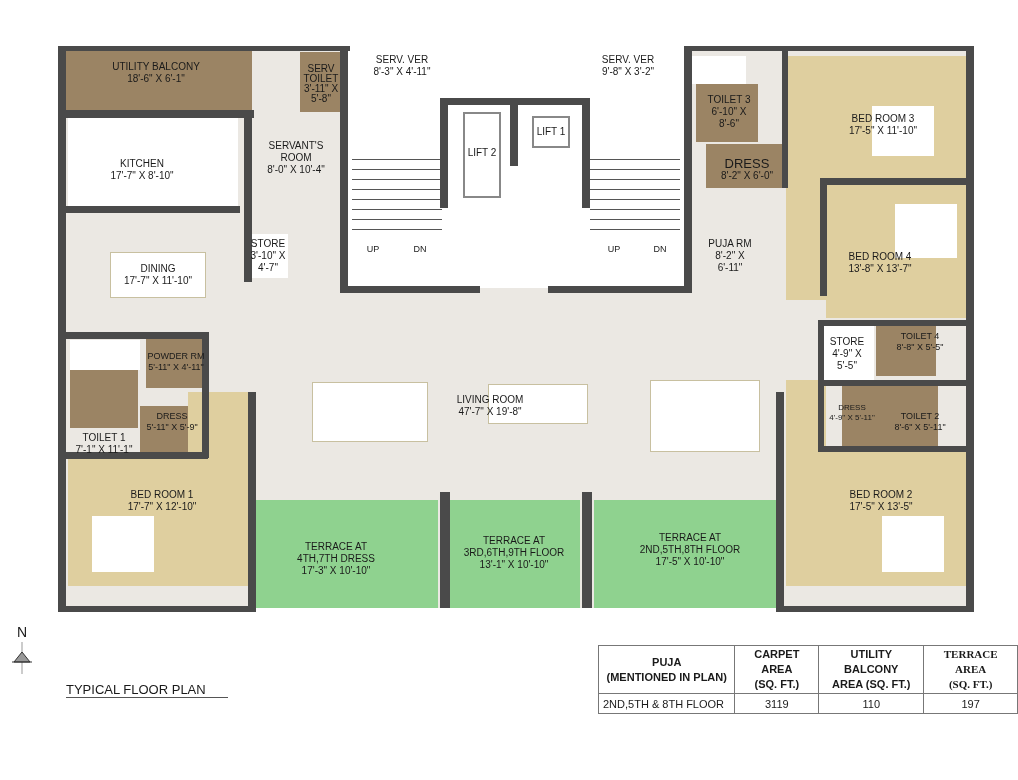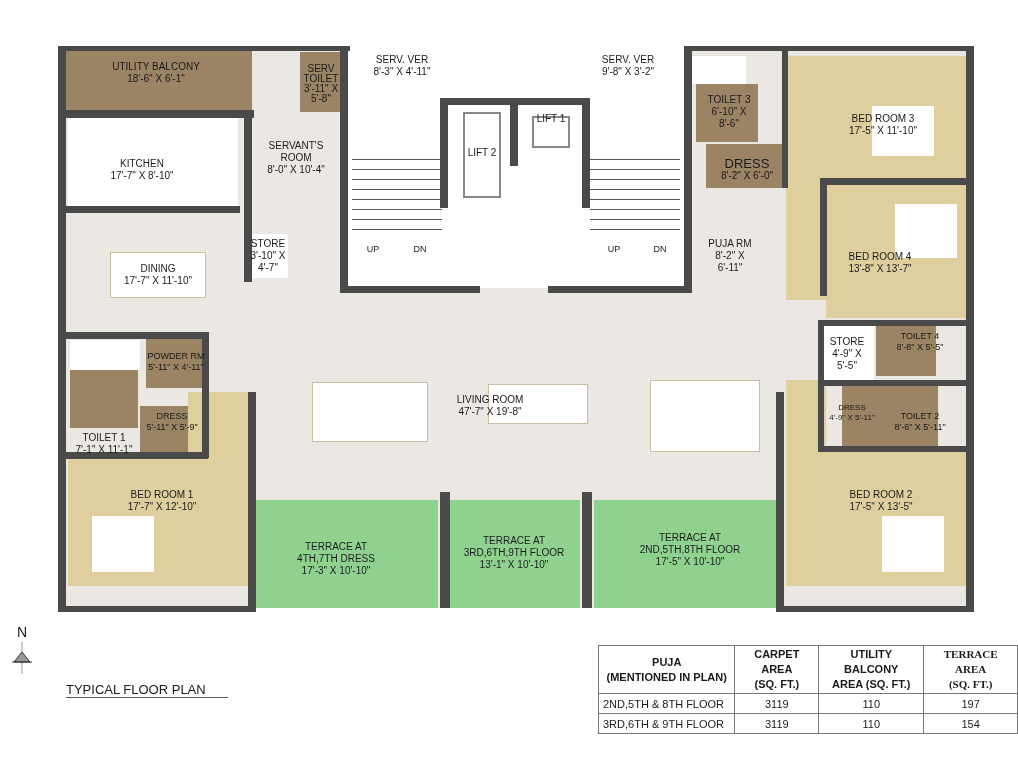--- a/index.html
+++ b/index.html
@@ -143,21 +143,21 @@
     <span class="t">KITCHEN</span>
     <span class="d">17'-7" X 8'-10"</span>
   </div>
   <div class="lbl" style="left:296px;top:158px;white-space:normal;width:70px;">
     <span class="t">SERVANT'S ROOM</span>
     <span class="d">8'-0" X 10'-4"</span>
   </div>
   <div class="lbl" style="left:482px;top:153px;">
     <span class="t">LIFT 2</span>
   </div>
-  <div class="lbl" style="left:551px;top:119px;">
+  <div class="lbl" style="left:551px;top:132px;">
     <span class="t">LIFT 1</span>
   </div>
   <div class="lbl" style="left:373px;top:249px;font-size:9px;">UP</div>
   <div class="lbl" style="left:420px;top:249px;font-size:9px;">DN</div>
   <div class="lbl" style="left:614px;top:249px;font-size:9px;">UP</div>
   <div class="lbl" style="left:660px;top:249px;font-size:9px;">DN</div>
   <div class="lbl" style="left:729px;top:112px;white-space:normal;width:56px;">
     <span class="t">TOILET 3</span>
     <span class="d">6'-10" X 8'-6"</span>
   </div>
@@ -262,20 +262,14 @@
       <th style="width:86px;font-family:Liberation Serif, serif;"><span>TERRACE AREA</span><br><span>(SQ. FT.)</span></th>
     </tr>
   </thead>
   <tbody>
     <tr>
       <td class="first">2ND,5TH &amp; 8TH FLOOR</td>
       <td>3119</td>
       <td>110</td>
       <td>197</td>
     </tr>
-    <tr>
-      <td class="first">3RD,6TH &amp; 9TH FLOOR</td>
-      <td>3119</td>
-      <td>110</td>
-      <td>154</td>
-    </tr>
   </tbody>
 </table>
 
 </body></html>

